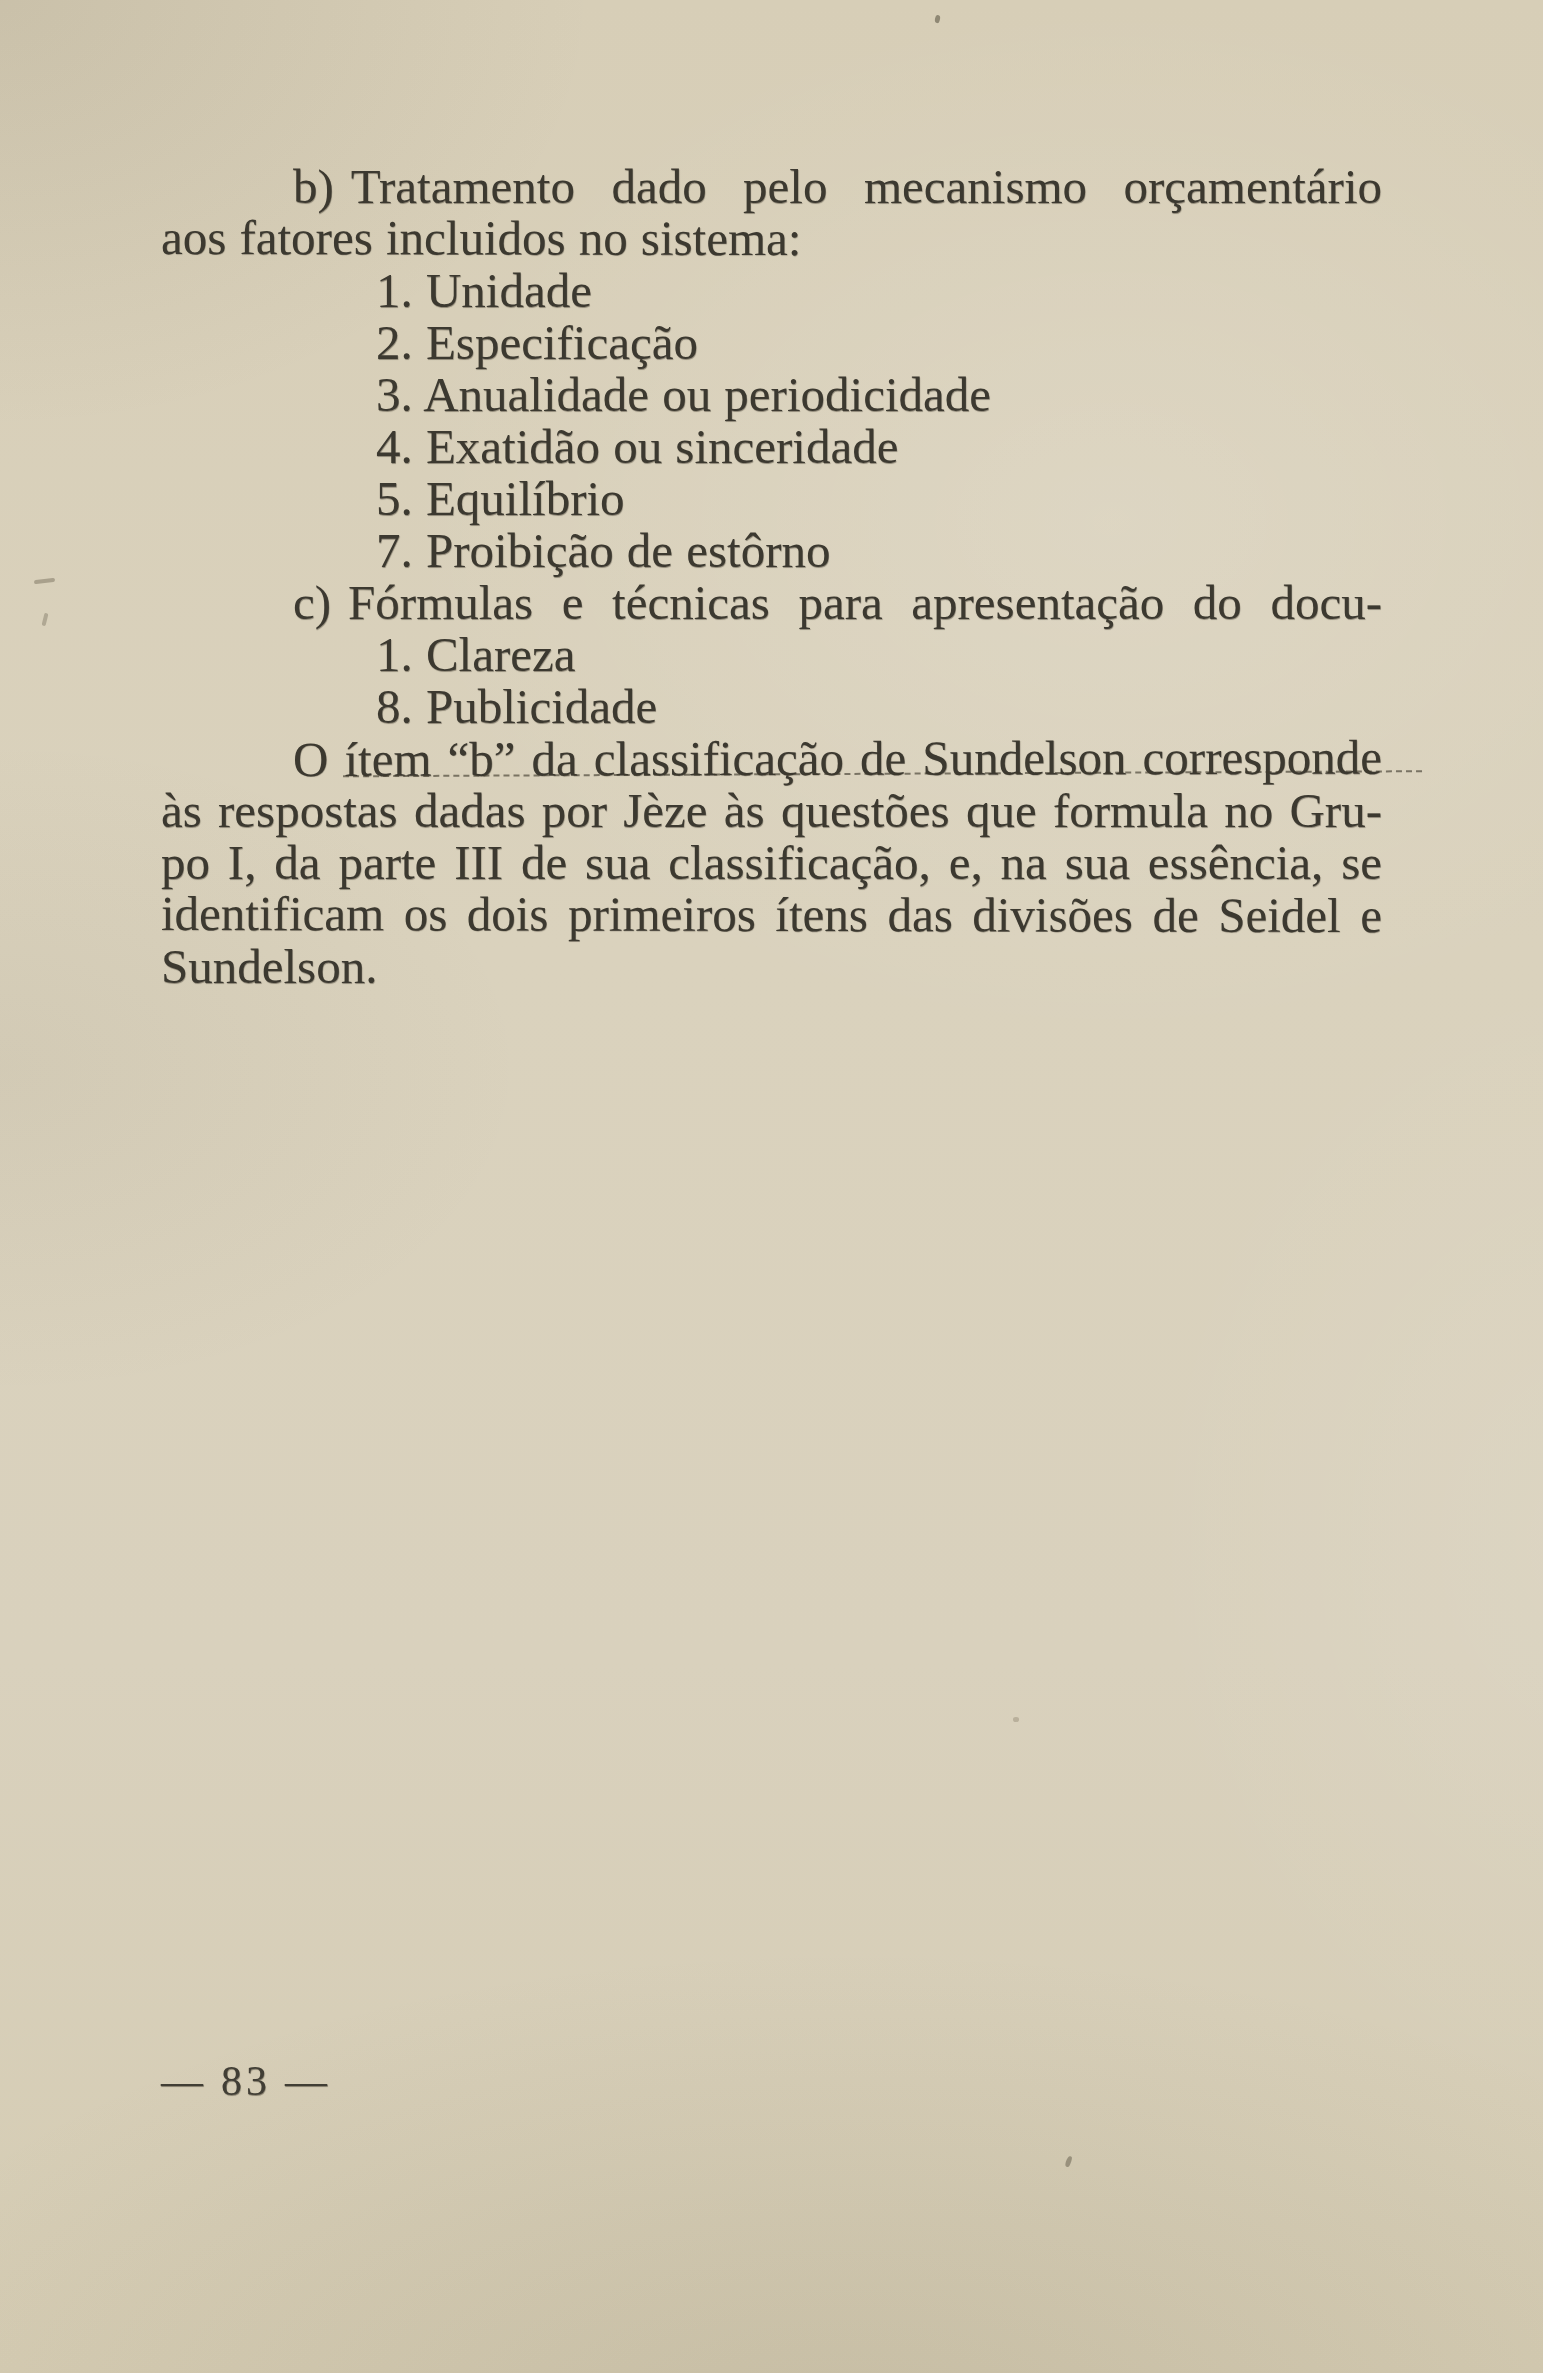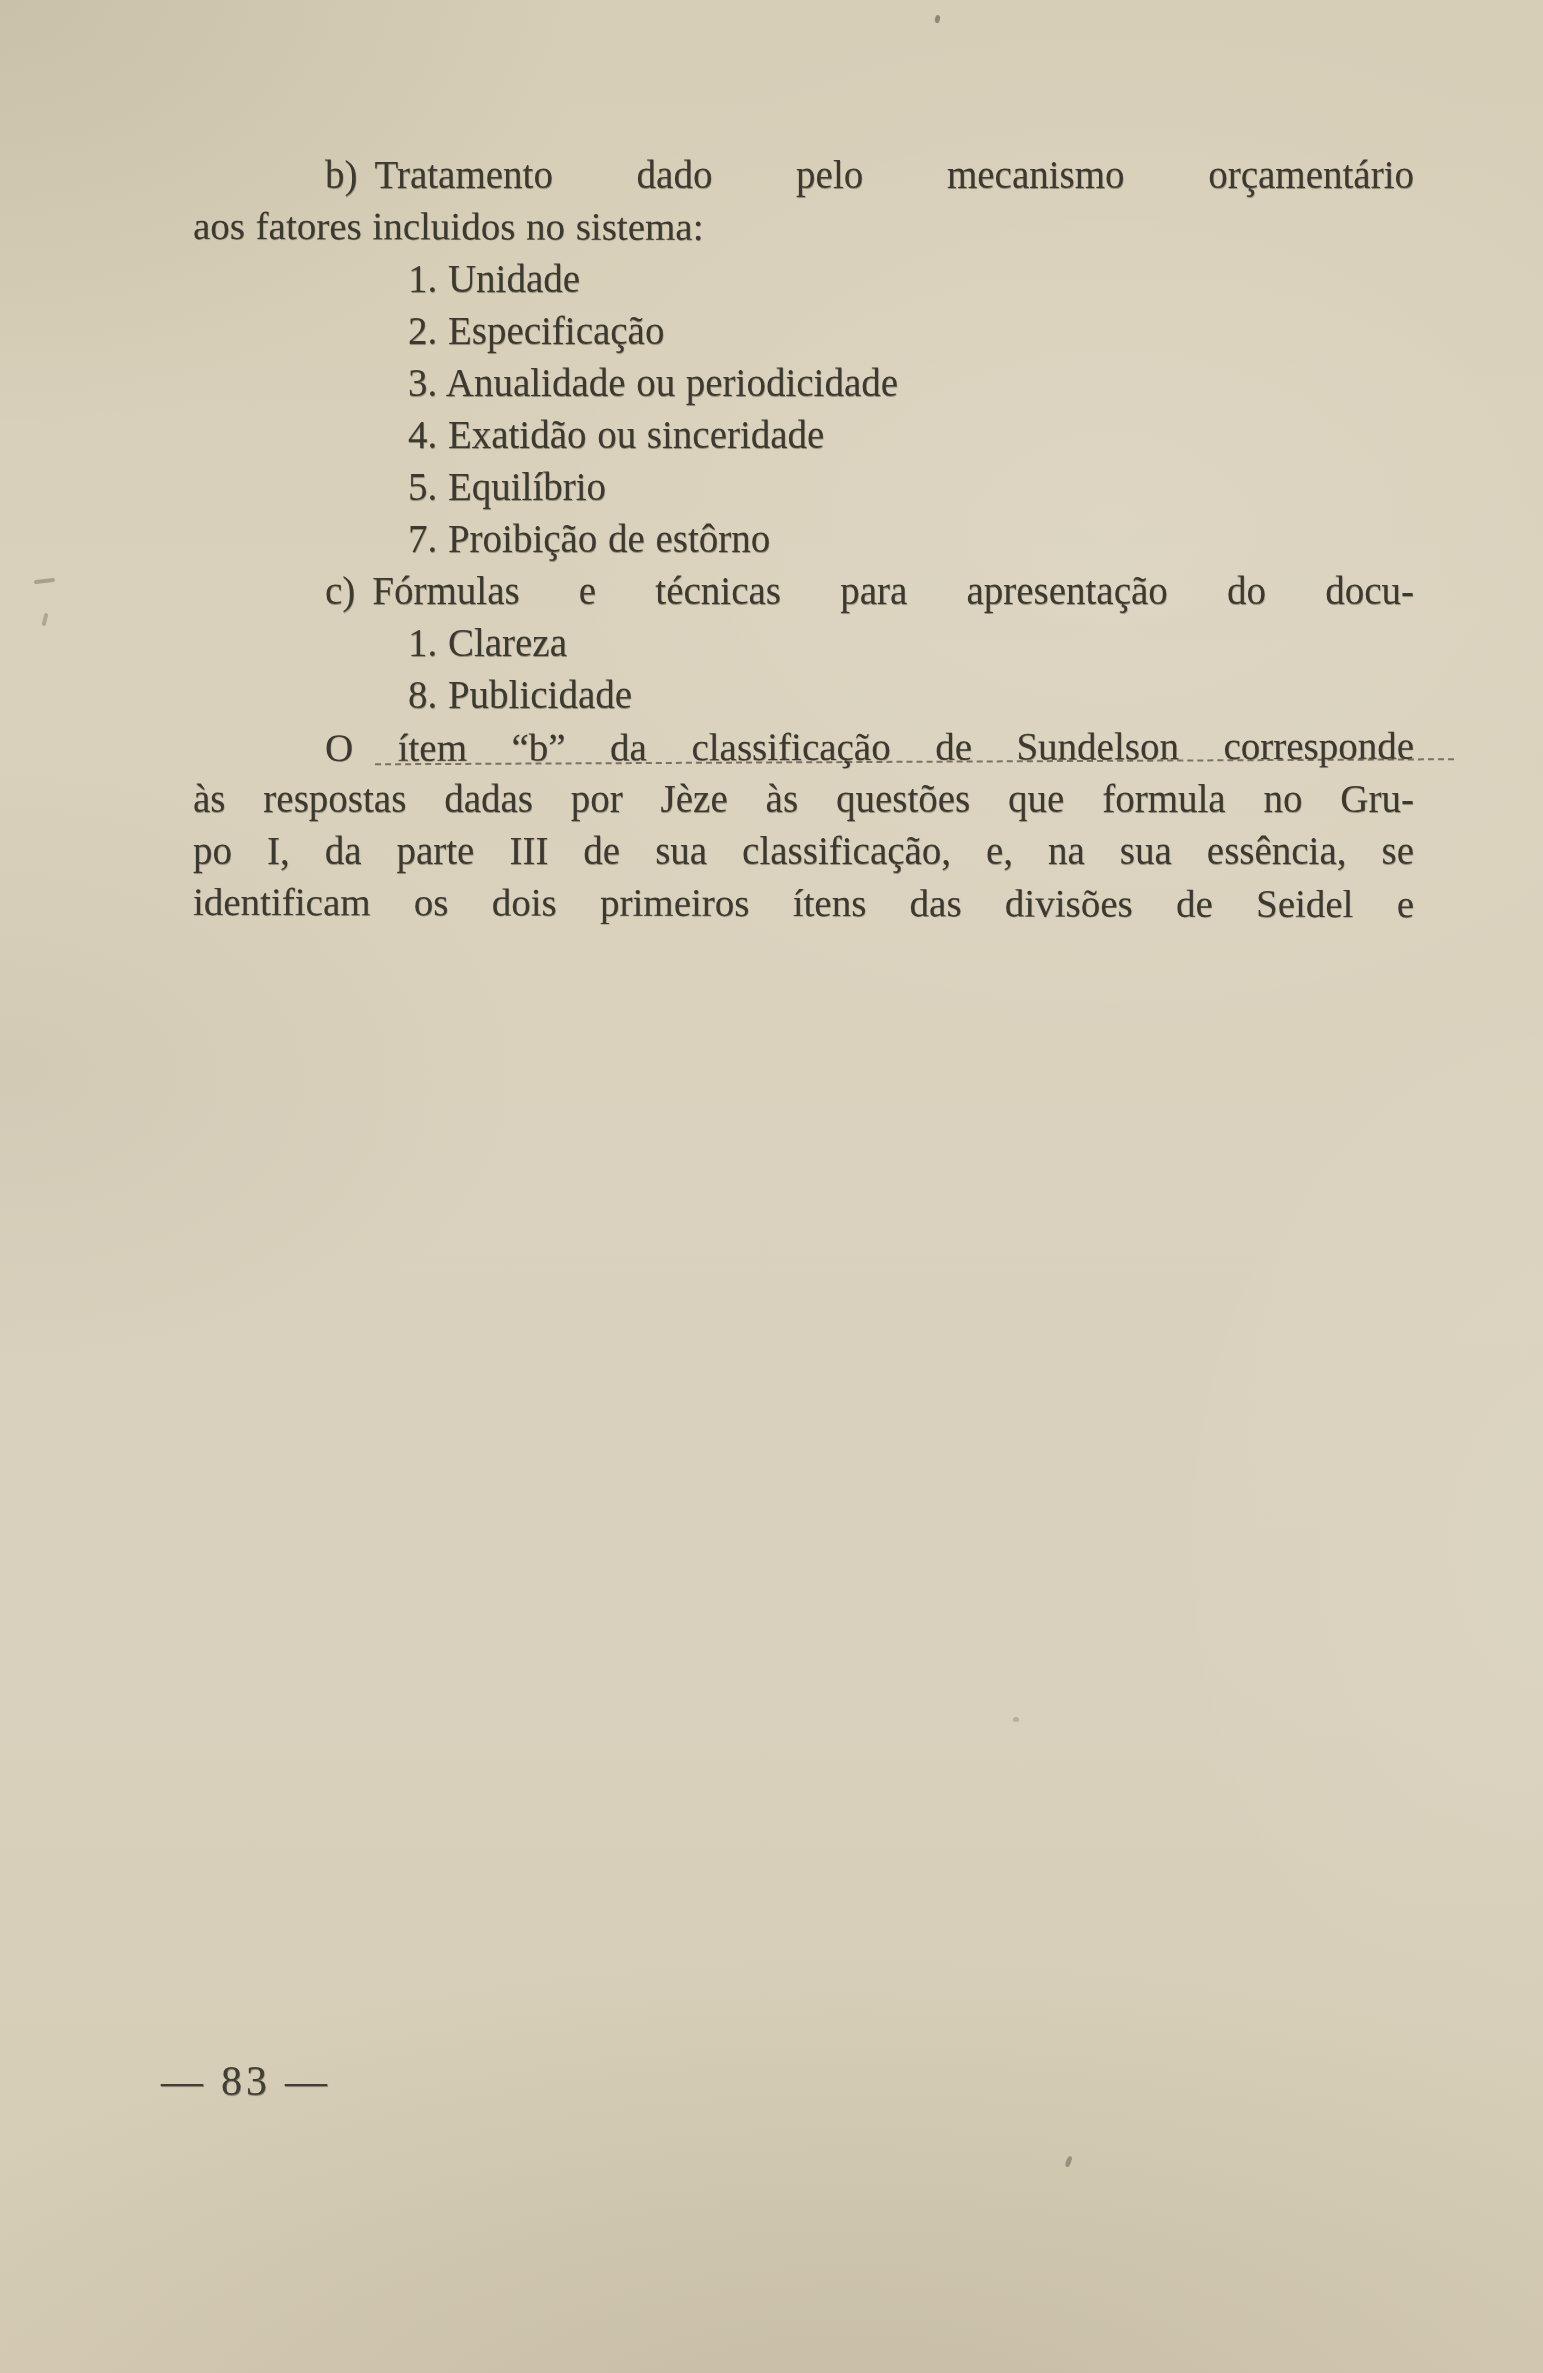--- a/index.html
+++ b/index.html
@@ -19,29 +19,28 @@
     background:
       radial-gradient(ellipse 1041px 757px at 72% 22%, rgba(255,255,255,0.12), rgba(255,255,255,0) 70%),
       radial-gradient(ellipse 852px 615px at 0% 0%, rgba(86,76,52,0.10), rgba(86,76,52,0) 70%),
       radial-gradient(ellipse 757px 473px at 0% 45%, rgba(86,76,52,0.06), rgba(86,76,52,0) 70%),
       radial-gradient(ellipse 1420px 662px at 55% 103%, rgba(92,82,56,0.12), rgba(92,82,56,0) 75%),
       radial-gradient(ellipse 662px 852px at 103% 65%, rgba(255,255,255,0.08), rgba(255,255,255,0) 70%),
       linear-gradient(180deg, #d7ceb7 0%, #dad2bd 40%, #d9d1bd 70%, #d5ccb3 100%);
   }
   .text-block {
     position: absolute;
-    top: 149px;
+    top: 161px;
     left: 161px;
     width: 1221px;
     color: #3c3930;
-    font-size: 39px;
+    font-size: 49px;
     line-height: 52px;
     text-shadow: 0.5px 0.6px 0.7px rgba(58,52,40,0.45);
     word-spacing: 0.9px;
-    margin-left: 32px;
   }
   .line {
     position: relative;
     white-space: nowrap;
   }
   .jline {
     white-space: normal;
     text-align: justify;
     text-align-last: justify;
   }
@@ -144,19 +143,20 @@
 
 
     <div class="line item">1. Clareza</div>
     <div class="line item">8. Publicidade</div>
 
     <div class="line indent jline tilt-a"><span>O ítem “b” da classificação de Sundelson corresponde</span><div class="dash-strike"></div></div>
 
     <div class="line jline">às respostas dadas por Jèze às questões que formula no Gru-</div>
     <div class="line jline">po I, da parte III de sua classificação, e, na sua essência, se</div>
     <div class="line jline tilt-b">identificam os dois primeiros ítens das divisões de Seidel e</div>
+    <div class="line">Sundelson.</div>
 
   </div>
 
   <div class="page-number">— 83 —</div>
 
 </div>
 
 
 </body></html>

